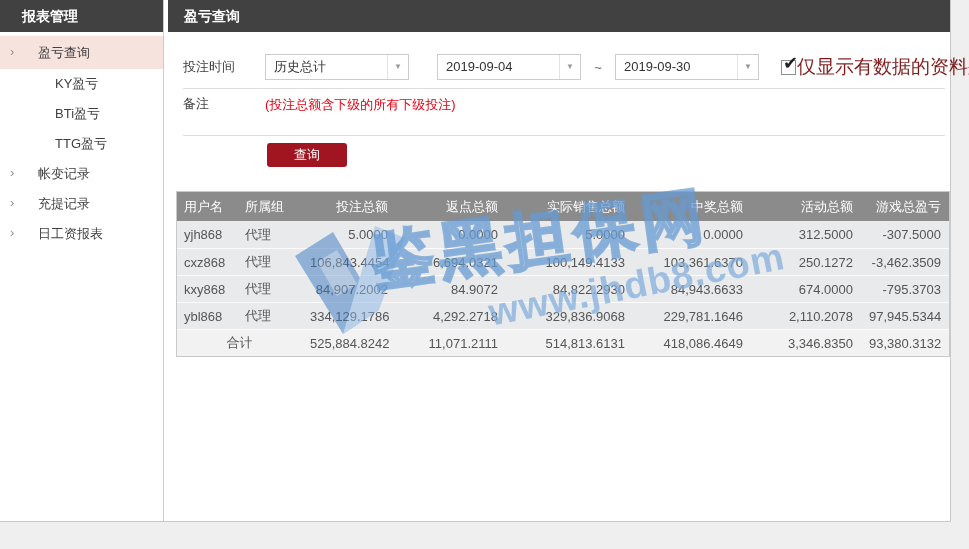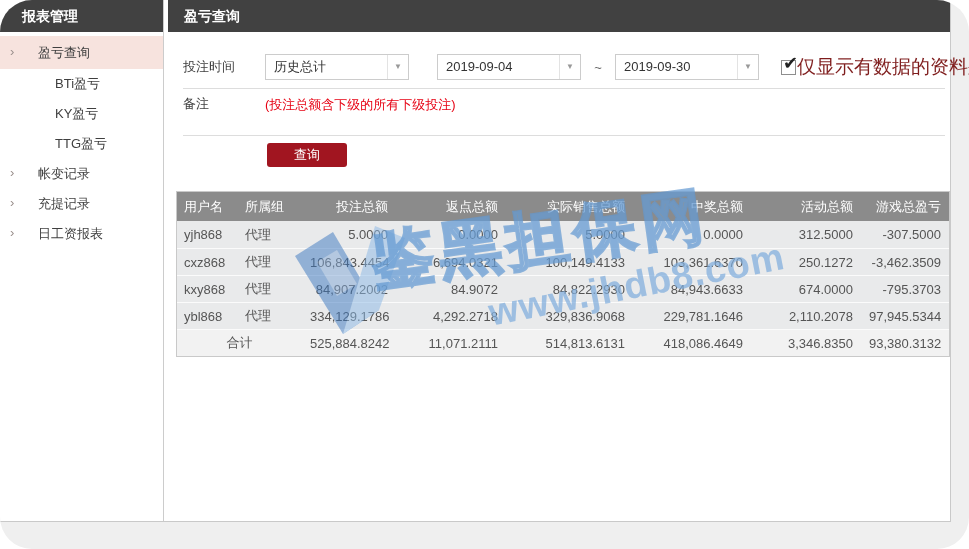--- a/index.html
+++ b/index.html
@@ -1,18 +1,18 @@
 <!DOCTYPE html>
 <html><head>
 <meta charset="utf-8">
 <style>
   * { margin:0; padding:0; box-sizing:border-box; }
   html,body { width:969px; height:549px; }
   body { font-family:"Liberation Sans","DejaVu Sans",sans-serif; }
-  .app { position:relative; width:969px; height:549px; background:#efefef; overflow:hidden;border-radius:32px; }
+  .app { position:relative; width:969px; height:549px; background:#efefef; overflow:hidden; }
 
   .content-bg { position:absolute; left:0; top:0; width:951px; height:522px; background:#fff;
                 border-right:1px solid #c9c9c9; border-bottom:1px solid #c9c9c9; }
   .sidebar-divider { position:absolute; left:163px; top:0; width:1px; height:521px; background:#ccc; }
 
   .sidebar-header { position:absolute; left:0; top:0; width:163px; height:32px; background:#414141;
                     color:#fff; font-weight:bold; font-size:14px; line-height:32px; padding-left:22px; }
   .main-header   { position:absolute; left:168px; top:0; width:782px; height:32px; background:#414141;
                    color:#fff; font-weight:bold; font-size:14px; line-height:32px; padding-left:16px; }
 
@@ -77,24 +77,24 @@
 
   <div class="sidebar-header">报表管理</div>
   <div class="main-header">盈亏查询</div>
 
   <nav class="menu">
     <div class="menu-item active">
       <span class="chev">›</span>
       <span class="menu-label">盈亏查询</span>
     </div>
     <div class="menu-item sub">
+      <span class="menu-label">KY盈亏</span>
+    </div>
+    <div class="menu-item sub">
       <span class="menu-label">BTi盈亏</span>
-    </div>
-    <div class="menu-item sub">
-      <span class="menu-label">KY盈亏</span>
     </div>
     <div class="menu-item sub">
       <span class="menu-label">TTG盈亏</span>
     </div>
     <div class="menu-item">
       <span class="chev">›</span>
       <span class="menu-label">帐变记录</span>
     </div>
     <div class="menu-item">
       <span class="chev">›</span>

